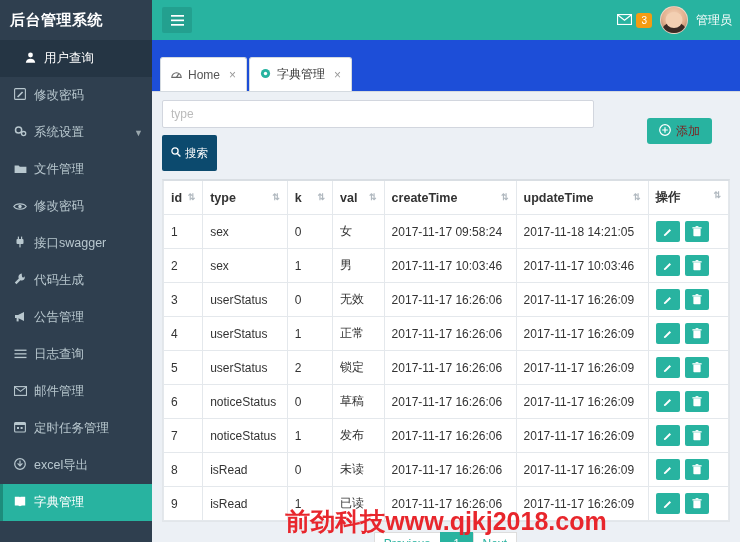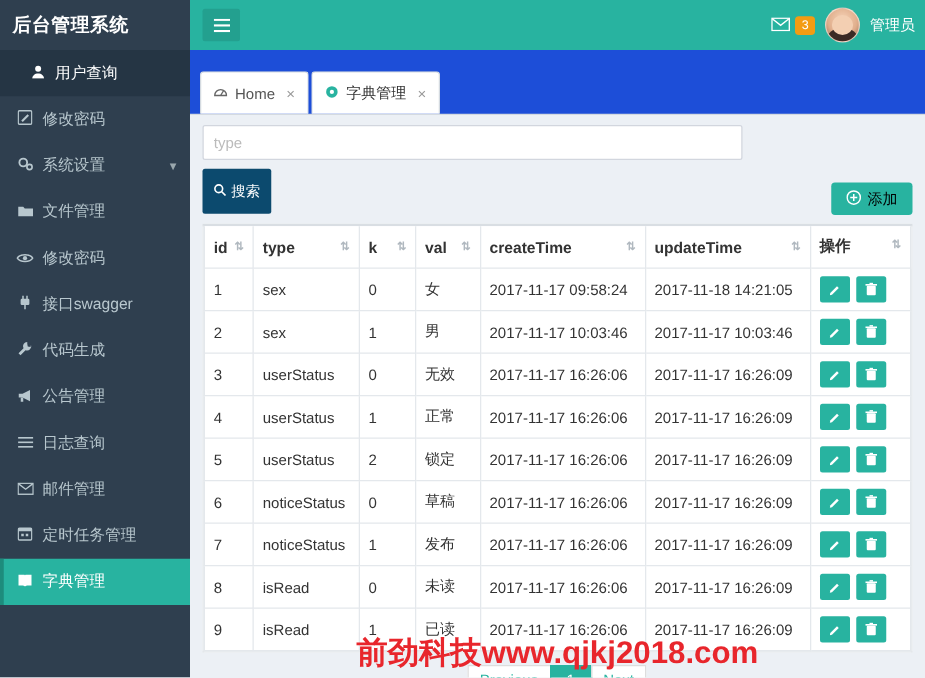--- a/index.html
+++ b/index.html
@@ -116,24 +116,24 @@
   .btn {
     border:none; border-radius:2px; cursor:pointer;
     font-family:"Liberation Sans", sans-serif;
   }
   .btn-search {
     margin-top:7px; background:#0c4a6e; color:#fff;
     height:36px; padding:0 9px; font-size:11.5px;
     display:inline-flex; align-items:center; gap:4px;
   }
   .btn-add {
-    position:absolute; right:10px; top:26px;
-    background:#28b3a0; color:#000000; height:26px; padding:0 12px;
+    position:absolute; right:28px; top:26px;
+    background:#28b3a0; color:#7f1d1d; height:26px; padding:0 12px;
     font-size:12px; border-radius:3px;
-    display:inline-flex; align-items:center; gap:5px;margin-top:28px;
+    display:inline-flex; align-items:center; gap:5px;
   }
 
   .card {
     margin-top:8px; background:#fff; border:1px solid #e2e6ea;
     border-top:2px solid #d9dee3;
   }
   table { border-collapse:collapse; width:100%; }
   thead th {
     background:#fff; border:1px solid #e4e8ec; border-top:none;
     font-size:12.5px; color:#333; text-align:left;
@@ -321,20 +321,29 @@
           <svg width="12" height="12" viewBox="0 0 12 12" aria-hidden="true">
             <rect x="0.6" y="1.6" width="10.8" height="9.4" rx="1" fill="none" stroke="#b8c7ce" stroke-width="1.1"></rect>
             <rect x="0.6" y="1.6" width="10.8" height="2.4" fill="#b8c7ce"></rect>
             <rect x="3" y="6" width="2" height="2" fill="#b8c7ce"></rect>
             <rect x="6.6" y="6" width="2" height="2" fill="#b8c7ce"></rect>
           </svg>
         </span>
         <span>定时任务管理</span>
       </div>
 
+      <div class="side-item">
+        <span class="ico">
+          <svg width="12" height="12" viewBox="0 0 12 12" aria-hidden="true">
+            <circle cx="6" cy="6" r="5.3" fill="none" stroke="#b8c7ce" stroke-width="1.2"></circle>
+            <path d="M6 2.6v5M3.6 5.4L6 7.8l2.4-2.4" fill="none" stroke="#b8c7ce" stroke-width="1.2"></path>
+          </svg>
+        </span>
+        <span>excel导出</span>
+      </div>
 
       <div class="side-item active">
         <span class="ico">
           <svg width="12" height="11" viewBox="0 0 12 11" aria-hidden="true">
             <path d="M0.8 0.8h4.4c0.6 0 0.8 0.3 0.8 0.8v8.6c-0.6-0.6-1.4-0.8-2.4-0.8H0.8z" fill="#ffffff"></path>
             <path d="M11.2 0.8H6.8c-0.6 0-0.8 0.3-0.8 0.8v8.6c0.6-0.6 1.4-0.8 2.4-0.8h2.8z" fill="#ffffff"></path>
           </svg>
         </span>
         <span>字典管理</span>
       </div>

